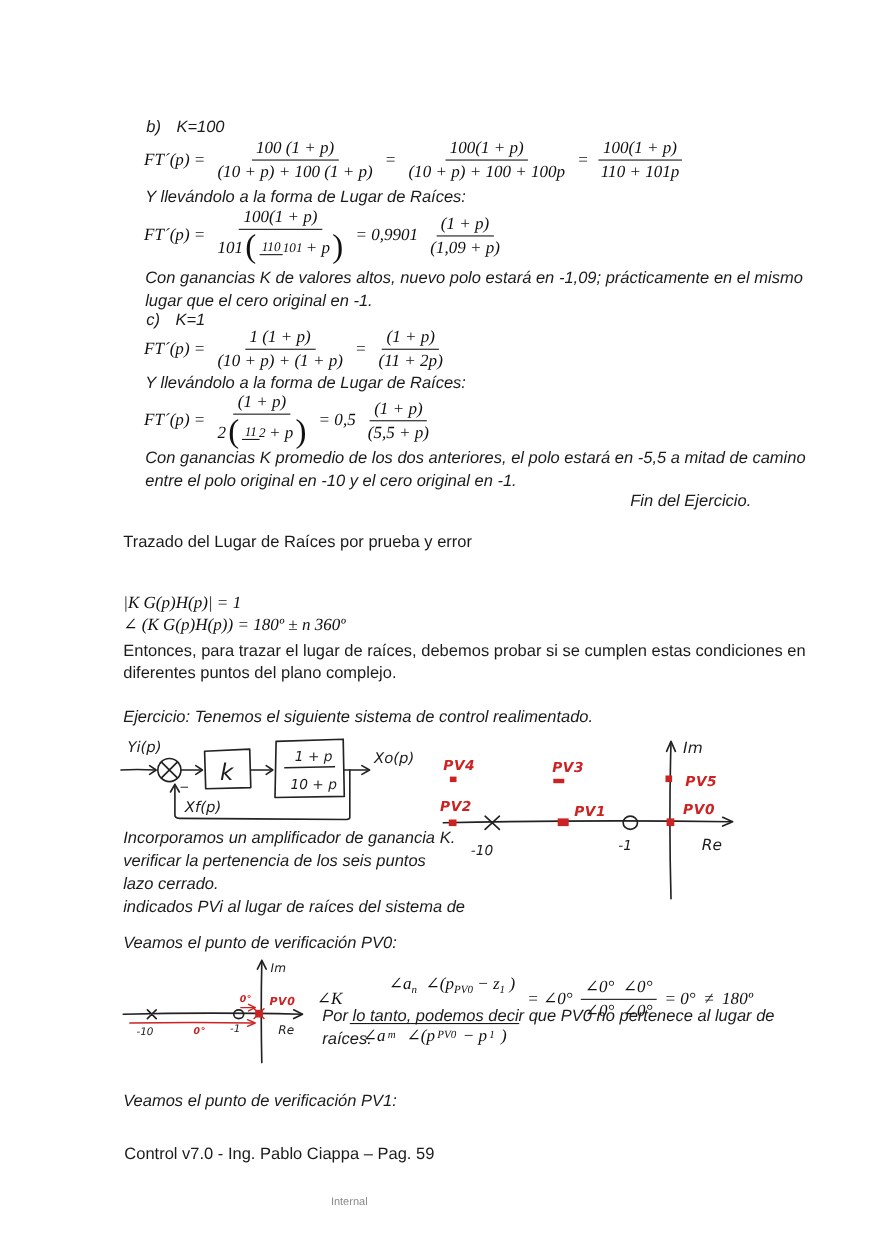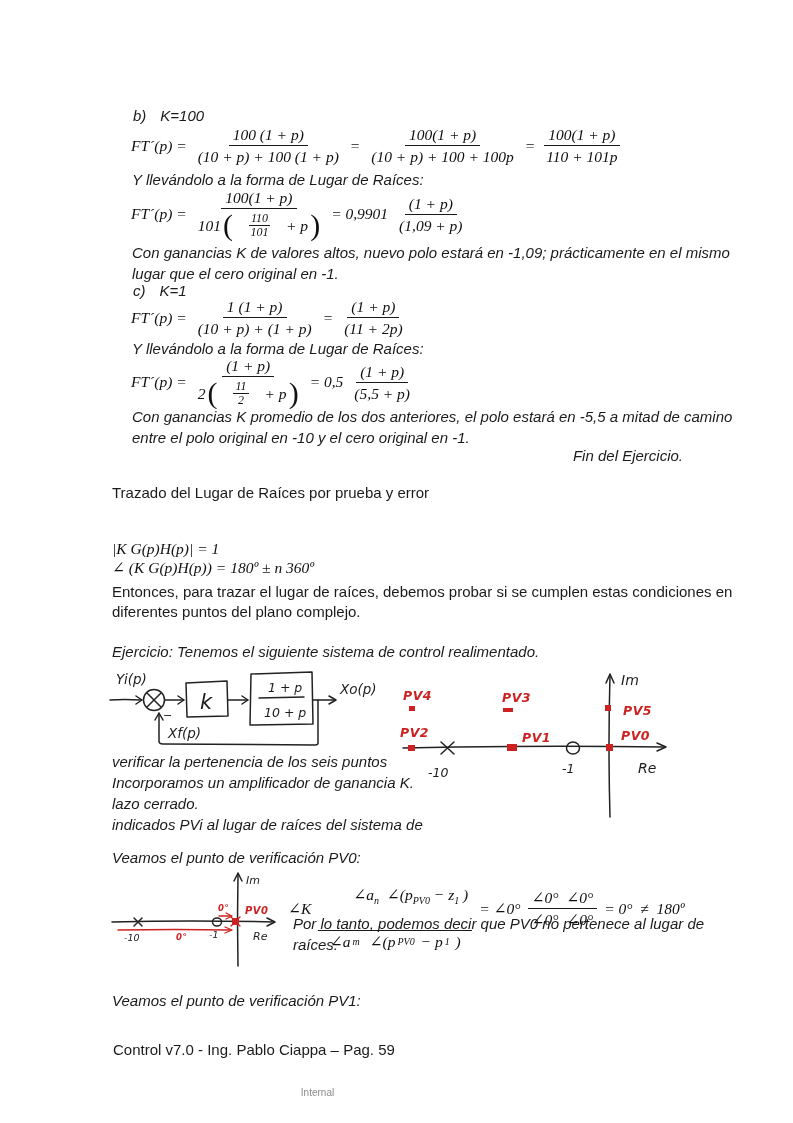--- a/index.html
+++ b/index.html
@@ -14,21 +14,21 @@
   .lh21 div{line-height:21px}
   .lh20 div{line-height:20px}
   .item{display:flex;gap:14px}
   .math{display:flex;align-items:center;font-family:"Liberation Serif","DejaVu Serif",serif;
         font-style:italic;font-size:15.5px;color:#101010;white-space:pre}
   .math>*{margin-right:7px}
   .frac{display:inline-flex;flex-direction:column;align-items:center}
   .frac .num{padding:0 4px 1px;border-bottom:1.4px solid #1a1a1a;line-height:19px;white-space:pre;text-align:right}
   .frac .den{padding:1px 4px 0;line-height:19px;white-space:pre;display:inline-flex;align-items:center;gap:2px}
   .bp{font-size:30px;line-height:30px;font-style:normal;font-weight:400}
-  .nf{display:inline-flex;flex-direction:column;align-items:center;font-size:12px;line-height:13px;margin:0 14px}
+  .nf{display:inline-flex;flex-direction:row;align-items:center;font-size:12px;line-height:13px;margin:0 1px}
   .nf .nn{border-bottom:1px solid #1a1a1a;padding:0 2px}
   sub{font-size:10px}
   .fin{width:570px;text-align:right}
   .footer{font-size:15px;color:#1b1b1b;white-space:nowrap}
   .internal{width:635px;text-align:center;font-size:10px;color:#8a8a8a}
   svg{display:block}
   svg text{font-family:"DejaVu Sans",sans-serif}
   .hw{font-style:italic;fill:#1c1c1c}
   .hwr{font-style:italic;font-weight:bold;fill:#cc2222;letter-spacing:.5px}
   .ink{stroke:#222;stroke-width:1.5;fill:none;stroke-linecap:round;stroke-linejoin:round}
@@ -225,22 +225,22 @@
     </g>
     <text x="8" y="47" font-size="12.5" class="hwr">PV4</text>
     <text x="5" y="84" font-size="12.5" class="hwr">PV2</text>
     <text x="107" y="49" font-size="12.5" class="hwr">PV3</text>
     <text x="127" y="89" font-size="12.5" class="hwr">PV1</text>
     <text x="228" y="62" font-size="12.5" class="hwr">PV5</text>
     <text x="226" y="87" font-size="12.5" class="hwr">PV0</text>
   </svg>
 
   <div class="abs t it lines lh21" style="left:112px;top:751px">
+    <div>Incorporamos un amplificador de ganancia K.</div>
     <div>verificar la pertenencia de los seis puntos</div>
-    <div>Incorporamos un amplificador de ganancia K.</div>
     <div>lazo cerrado.</div>
     <div>indicados PVi al lugar de raíces del sistema de</div>
   </div>
 
   <div class="abs t it" style="left:112px;top:848px">Veamos el punto de verificación PV0:</div>
 
   <div class="abs math" style="left:288px;top:866px">
     <span>∠K</span>
     <span class="frac">
       <span class="num">

